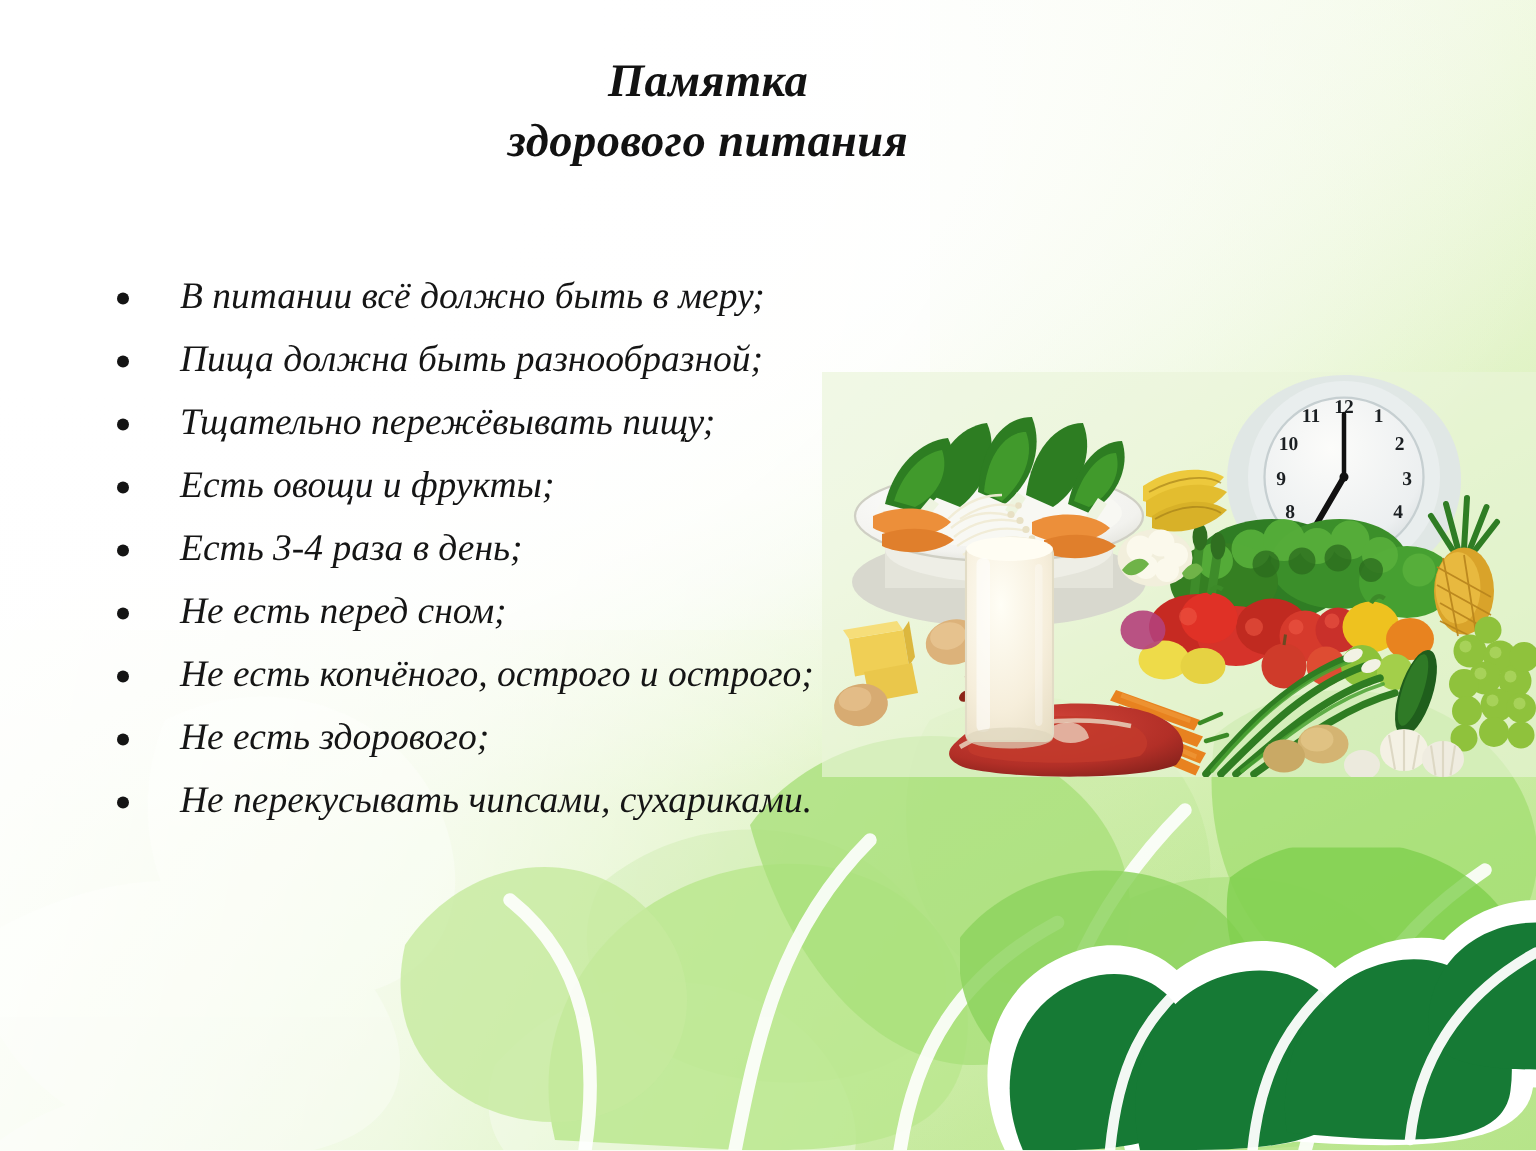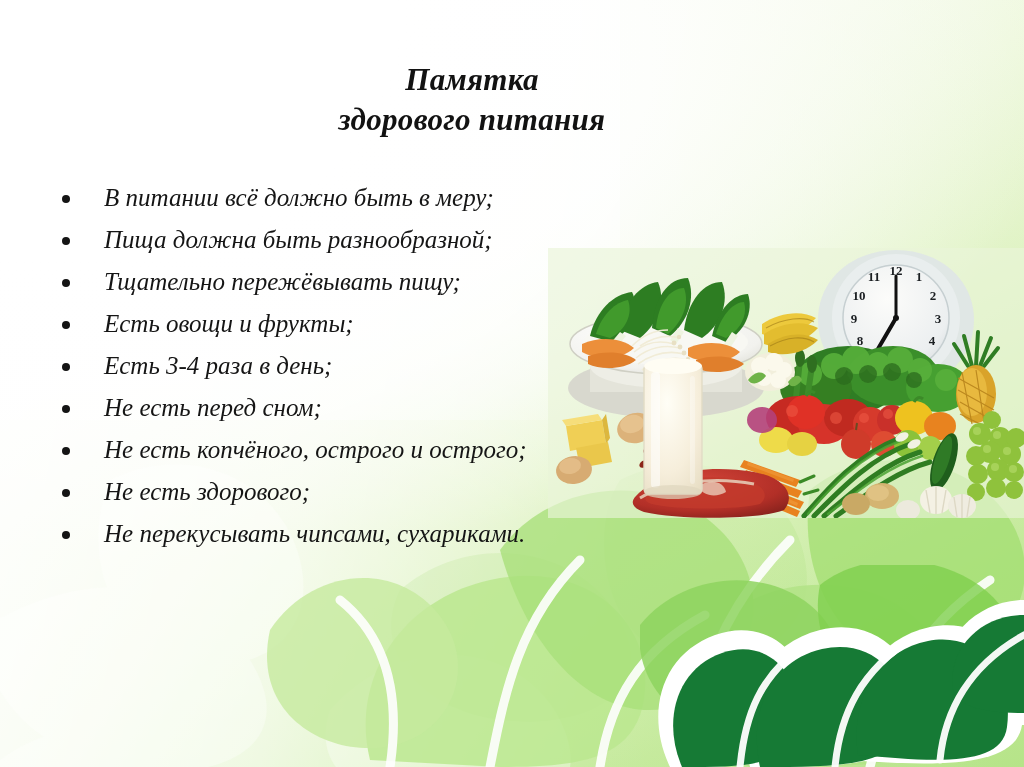--- a/index.html
+++ b/index.html
@@ -65,37 +65,37 @@
   }
   .deco-dark {
     left: 640px; top: 565px;
     width: 384px; height: 202px;
   }
 
   
   .title {
     position: absolute;
     left: 0;
-    top: 60px;
+    top: 34px;
     width: 944px;
     text-align: center;
     font-family: "Liberation Serif", serif;
     font-weight: bold;
     font-style: italic;
     font-size: 31px;
     line-height: 40px;
     color: #121212;
     letter-spacing: 0.3px;
   }
   .title-line { display: block; }
 
   
   .bullet-list {
     position: absolute;
-    left: 56px;
+    left: 72px;
     top: 177px;
     width: 760px;
     margin: 0;
     padding: 0;
     list-style: none;
   }
   .bullet-item {
     position: relative;
     height: 42px;
     line-height: 42px;

